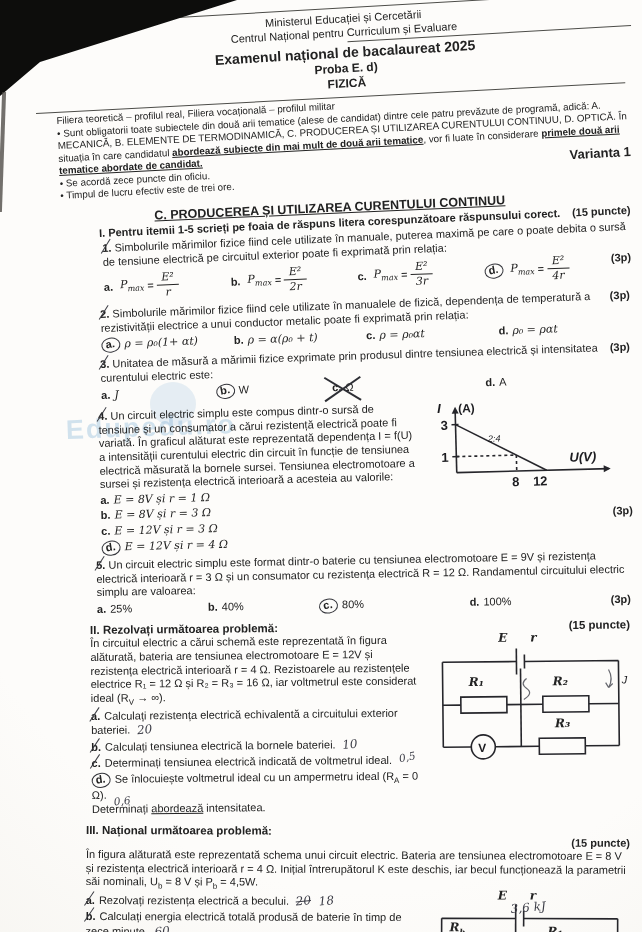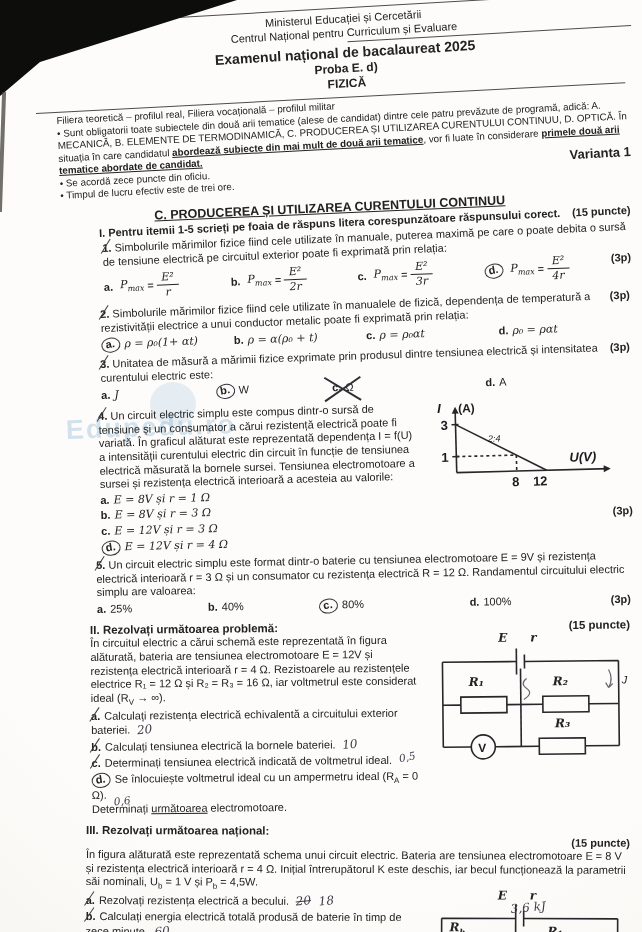--- a/index.html
+++ b/index.html
@@ -249,30 +249,30 @@
         <span class="lbl" style="left:100px;top:-4px;">r</span>
         <span class="lbl" style="left:38px;top:40px;">R₁</span>
         <span class="lbl" style="left:122px;top:40px;">R₂</span>
         <span class="lbl" style="left:124px;top:82px;">R₃</span>
       </div>
       <p style="margin:0"><span>În circuitul electric a cărui schemă este reprezentată în figura alăturată, bateria are tensiunea electromotoare E = 12V și rezistența electrică interioară r = 4 Ω. Rezistoarele au rezistențele electrice R₁ = 12 Ω și R₂ = R₃ = 16 Ω, iar voltmetrul este considerat ideal (R</span><sub>V</sub><span> → ∞).</span></p>
       <div class="li"><span class="letter slash">a.</span><span>Calculați rezistența electrică echivalentă a circuitului exterior bateriei.</span><span class="hw">20</span></div>
       <div class="li"><span class="letter slash">b.</span><span>Calculați tensiunea electrică la bornele bateriei.</span><span class="hw">10</span></div>
       <div class="li"><span class="letter slash">c.</span><span>Determinați tensiunea electrică indicată de voltmetrul ideal.</span><span class="hw sm" style="transform:rotate(-10deg) translateY(-3px);">0,5</span></div>
       <div class="li"><span class="letter circ">d.</span><span>Se înlocuiește voltmetrul ideal cu un ampermetru ideal (R</span><sub>A</sub><span> = 0 Ω).</span><span class="hw sm" style="transform:translateY(6px) rotate(-6deg);">0,6</span><br>
-        <span>Determinați </span><span class="hand-u">următoarea</span><span> electromotoare.</span></div>
+        <span>Determinați </span><span class="hand-u">abordează</span><span> intensitatea.</span></div>
       <div class="clear"></div>
     </section>
 
     <section class="sec prob" style="--rot:0.2deg;margin:6px 0 0 30px;">
       <div class="ptitle-row">
-        <span>III. Rezolvați următoarea național:</span>
+        <span>III. Național următoarea problemă:</span>
       </div>
       <div style="text-align:right;font-weight:bold;margin-top:-2px;">(15 puncte)</div>
-      <p style="margin:-1px 0 0 0;"><span>În figura alăturată este reprezentată schema unui circuit electric. Bateria are tensiunea electromotoare E = 8 V și rezistența electrică interioară r = 4 Ω. Inițial întrerupătorul K este deschis, iar becul funcționează la parametrii săi nominali, U</span><sub>b</sub><span> = 1 V și P</span><sub>b</sub><span> = 4,5W.</span></p>
+      <p style="margin:-1px 0 0 0;"><span>În figura alăturată este reprezentată schema unui circuit electric. Bateria are tensiunea electromotoare E = 8 V și rezistența electrică interioară r = 4 Ω. Inițial întrerupătorul K este deschis, iar becul funcționează la parametrii săi nominali, U</span><sub>b</sub><span> = 8 V și P</span><sub>b</sub><span> = 4,5W.</span></p>
       <div class="fig" style="width:200px;height:118px;">
         <svg viewBox="0 0 200 118">
           <path class="wire" d="M12,24 H86 M94,24 H188 M12,24 V100 M188,24 V100"></path>
           <line x1="86" y1="10" x2="86" y2="38" stroke-width="1.6"></line>
           <line x1="94" y1="16" x2="94" y2="32" stroke-width="3.4"></line>
           <path class="wire" d="M12,62 H36 M62,62 H106 M150,62 H188"></path>
           <circle cx="49" cy="62" r="13"></circle>
           <line x1="40" y1="53" x2="58" y2="71"></line>
           <line x1="58" y1="53" x2="40" y2="71"></line>
           <rect x="106" y="54" width="44" height="16"></rect>

